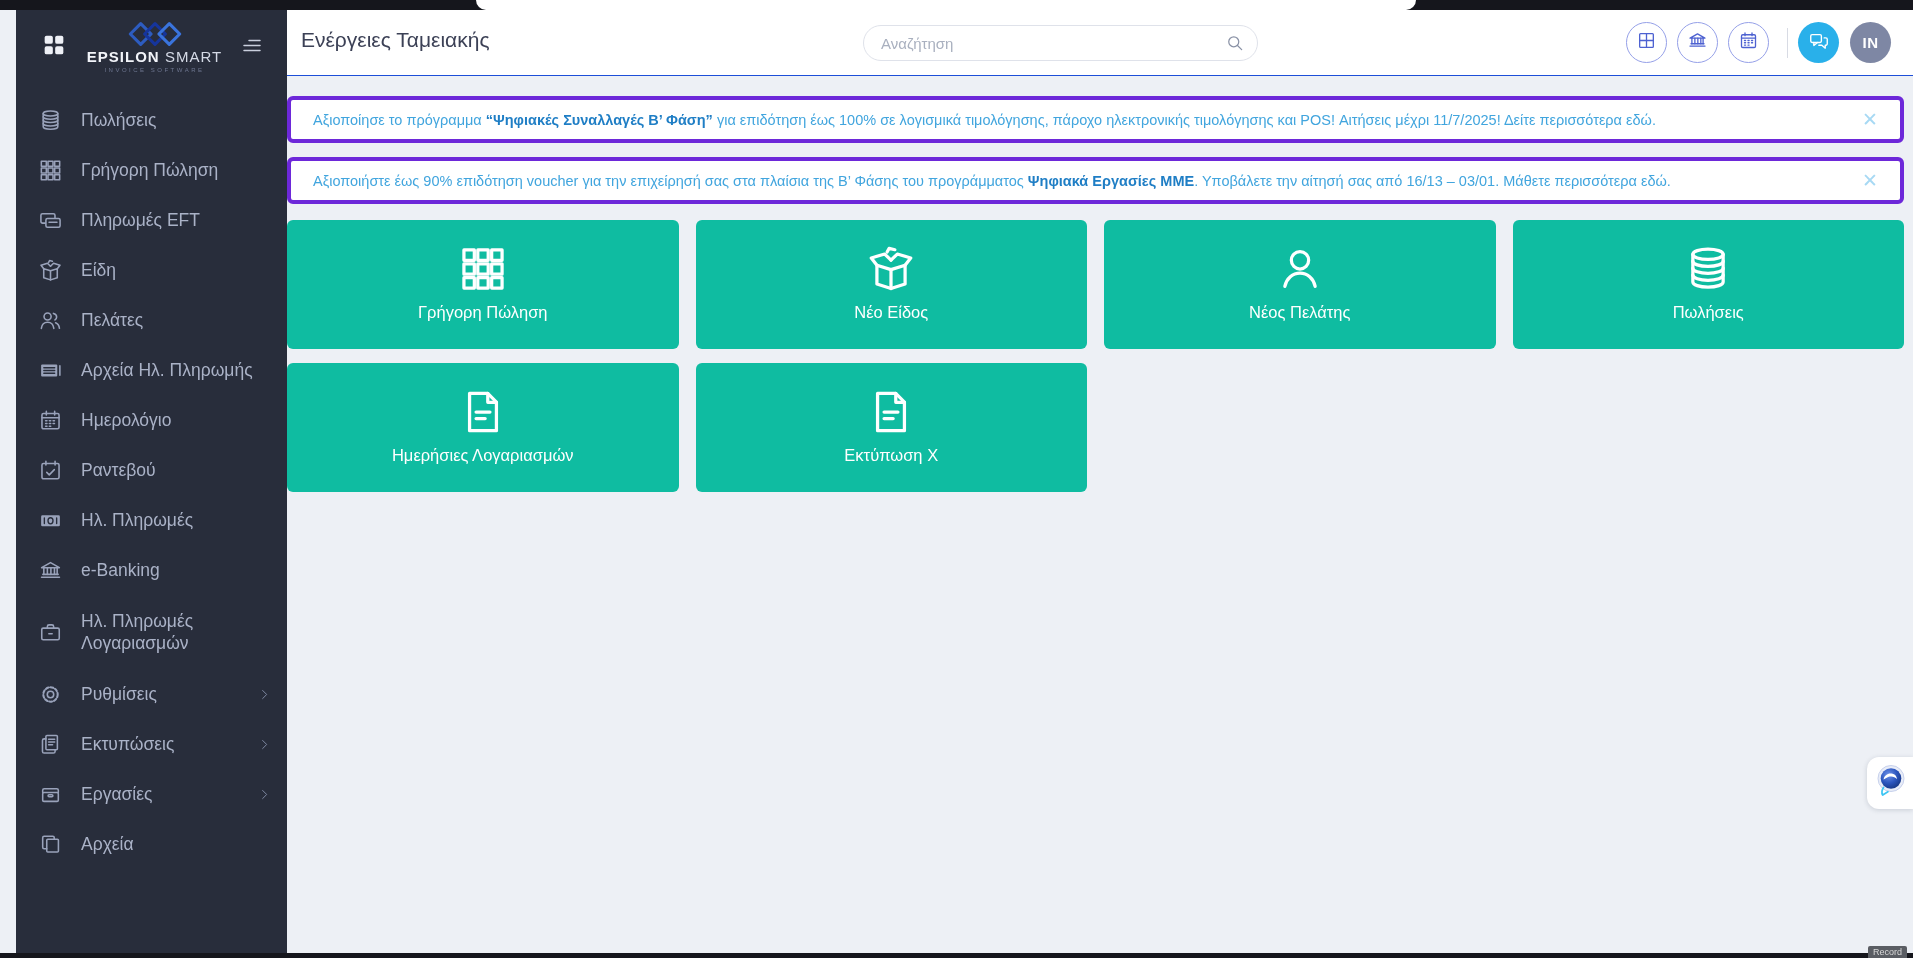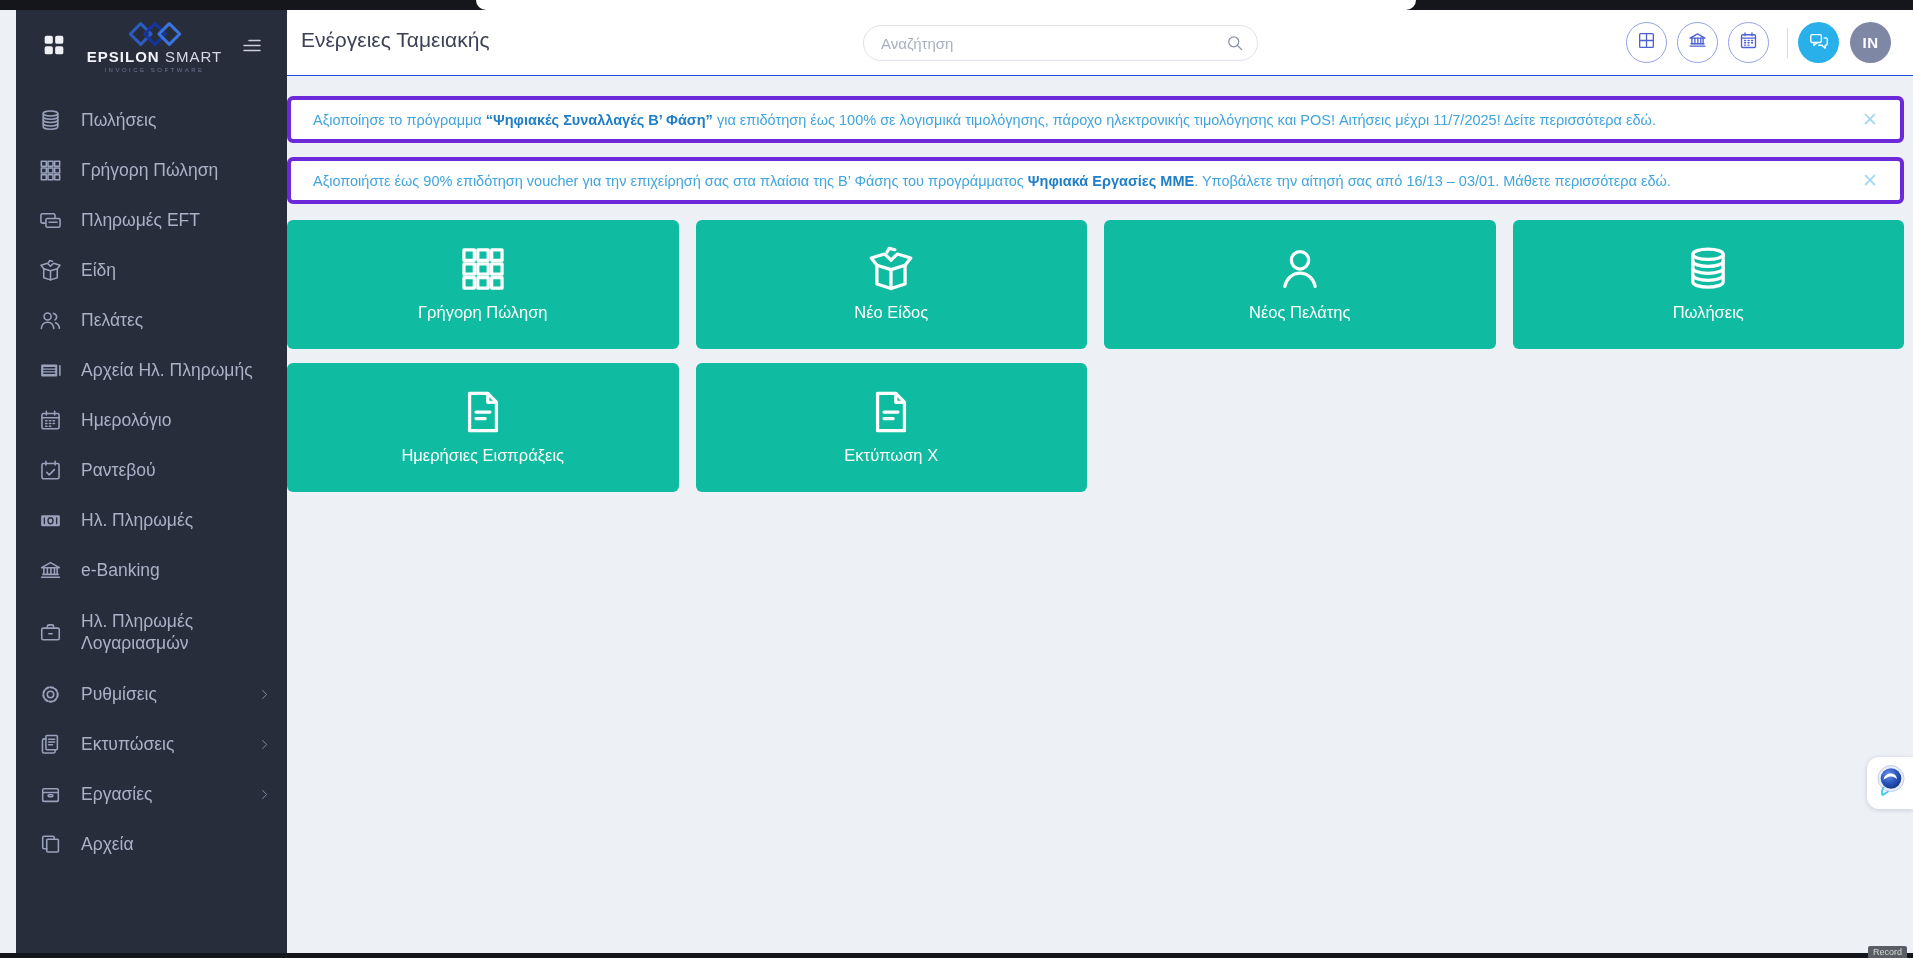--- a/index.html
+++ b/index.html
@@ -383,21 +383,21 @@
                 <path d="M5 14.8V18c0 1.3 3.1 2.4 7 2.4s7-1.1 7-2.4v-3.2"></path>
               </svg></span>
     <span class="tile-label">Πωλήσεις</span>
   </div>
           <div class="tile">
     <span class="tile-icon"><svg viewBox="0 0 24 24">
                 <path d="M5.8 3.4h8.4l4 4v13.2H5.8z"></path>
                 <path d="M14.2 3.4v4.1h4"></path>
                 <path d="M8.8 12h6.4M8.8 15h4.2"></path>
               </svg></span>
-    <span class="tile-label">Ημερήσιες Εισπράξεις</span>
+    <span class="tile-label">Ημερήσιες Λογαριασμών</span>
   </div>
           <div class="tile">
     <span class="tile-icon"><svg viewBox="0 0 24 24">
                 <path d="M5.8 3.4h8.4l4 4v13.2H5.8z"></path>
                 <path d="M14.2 3.4v4.1h4"></path>
                 <path d="M8.8 12h6.4M8.8 15h4.2"></path>
               </svg></span>
     <span class="tile-label">Εκτύπωση Χ</span>
   </div>
         </div>

